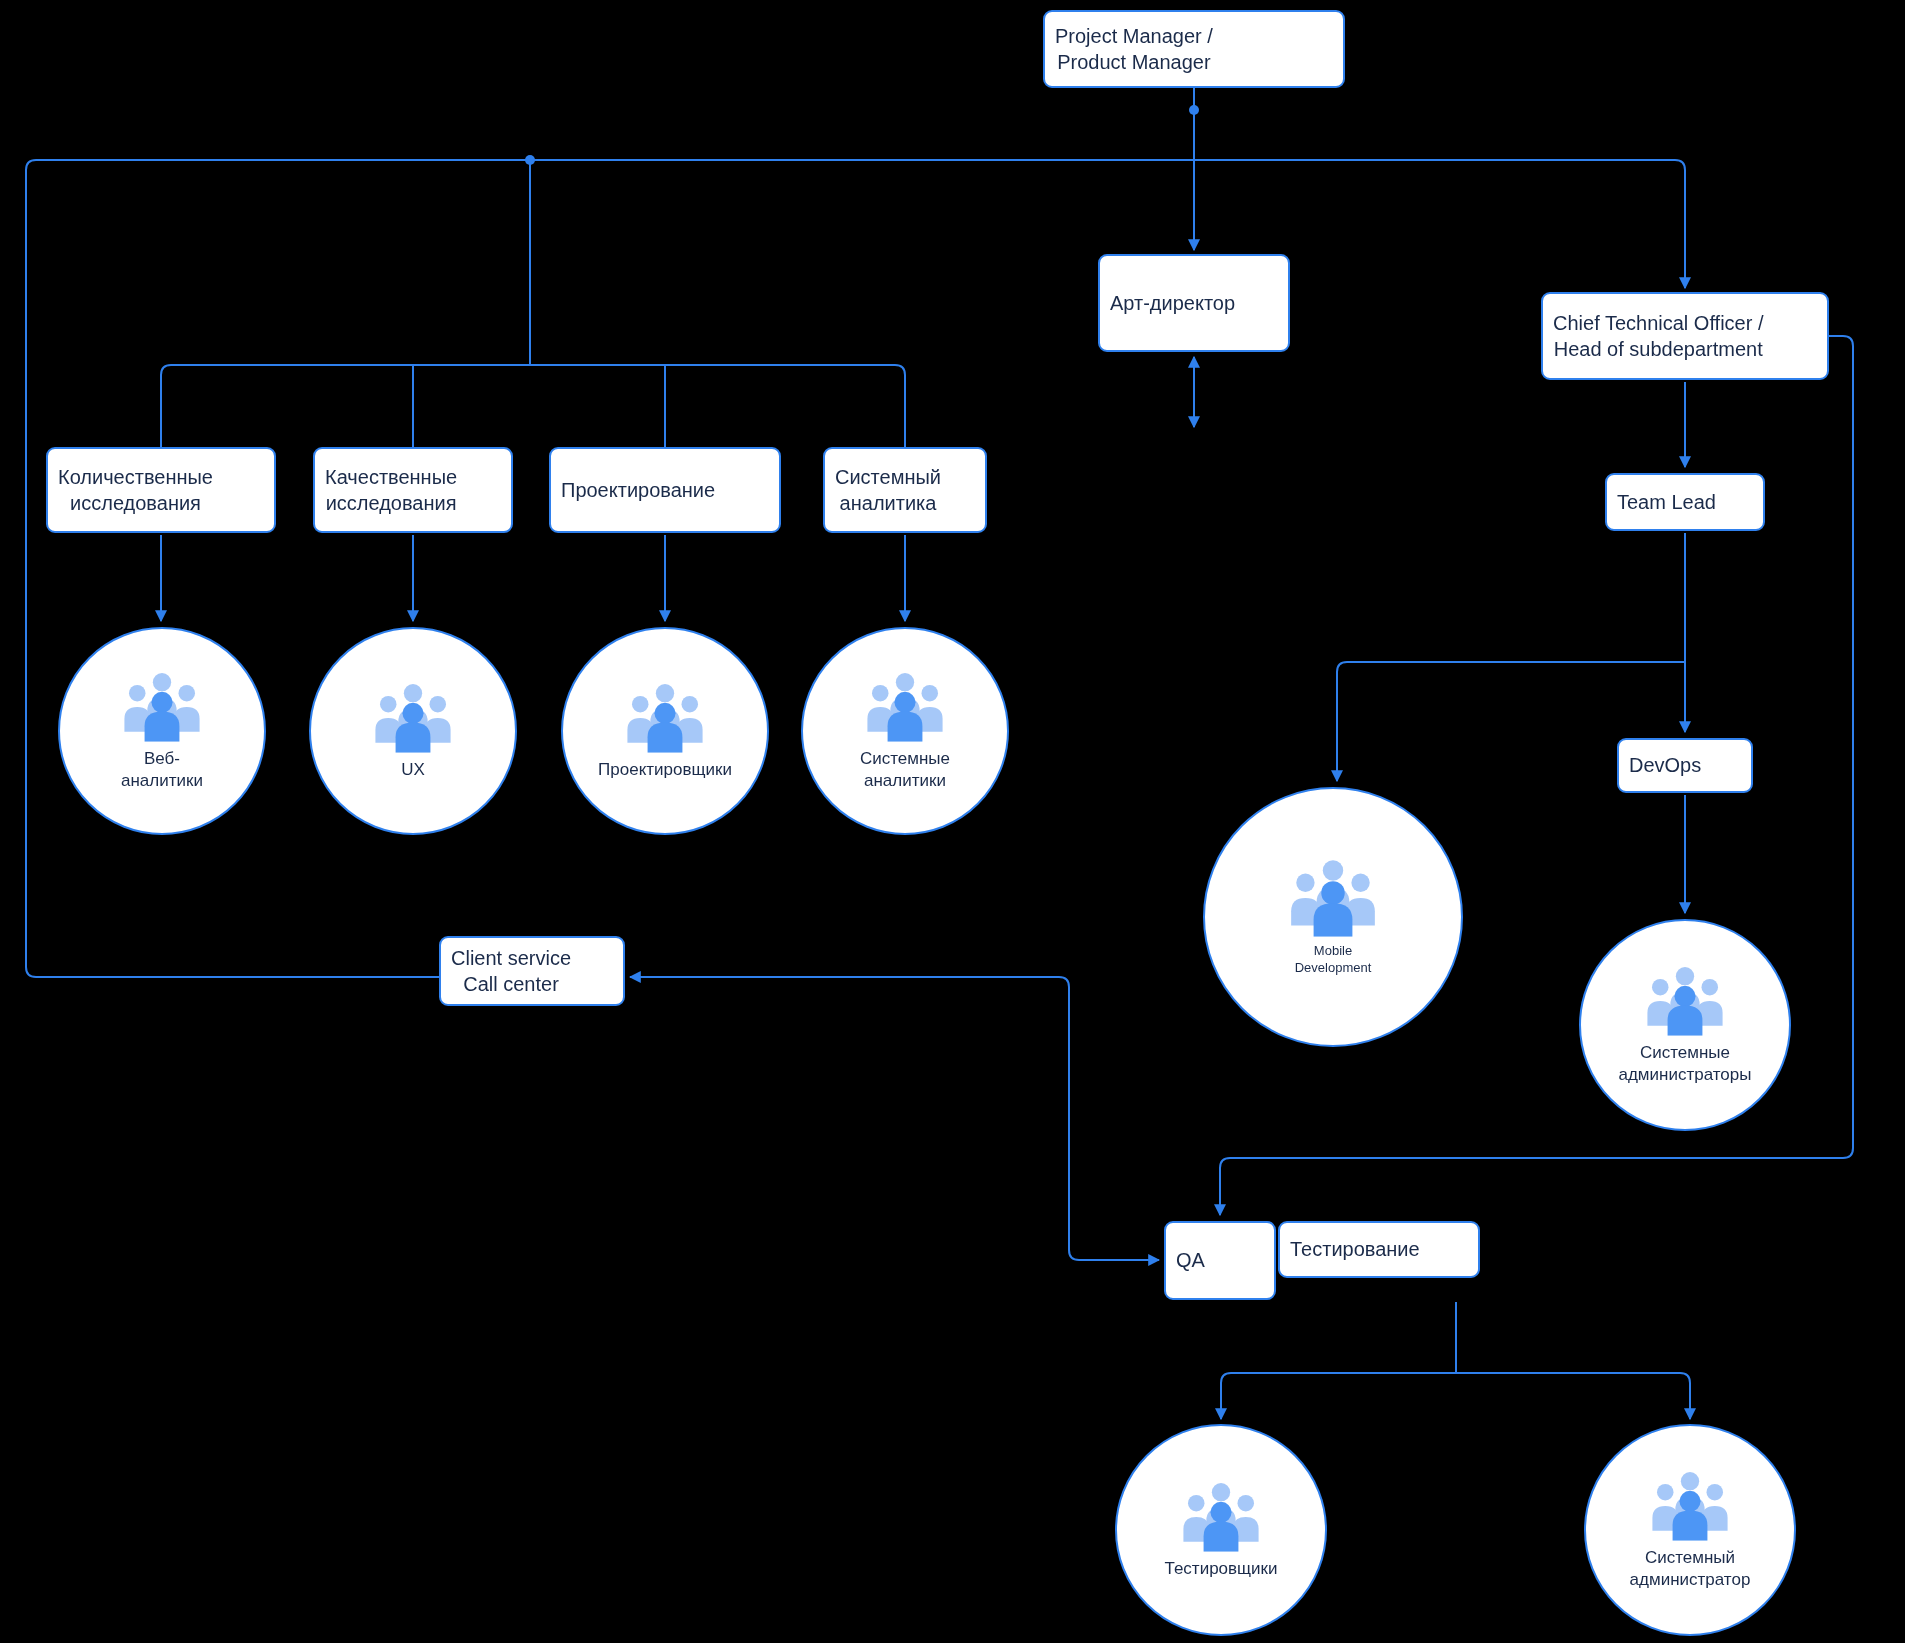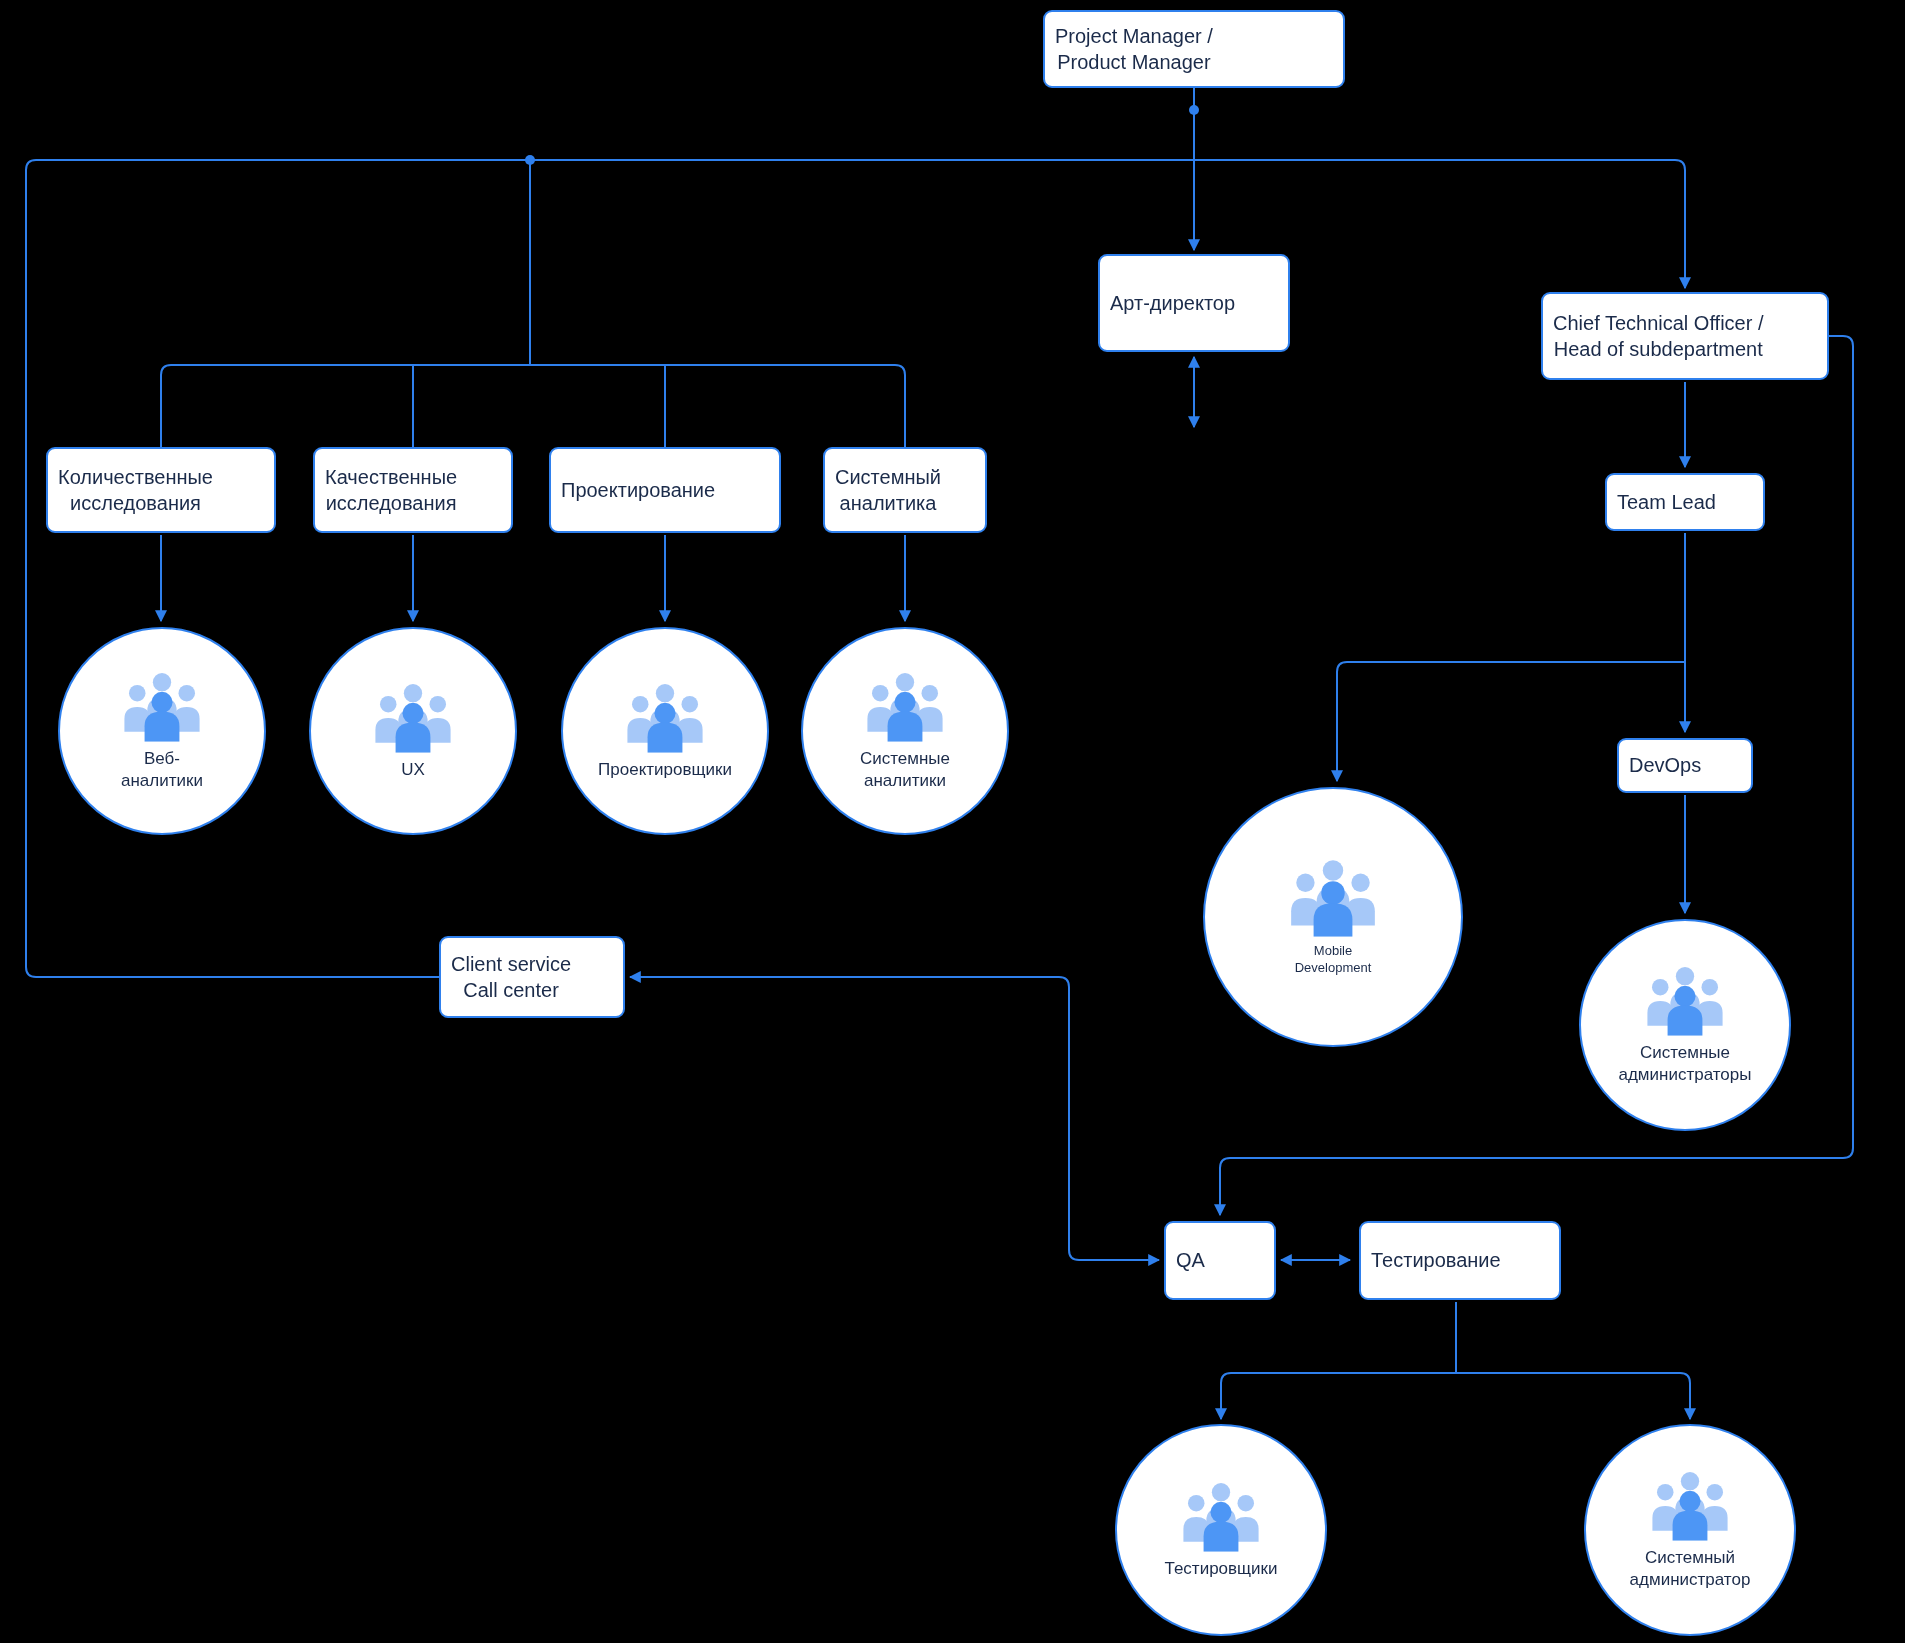--- a/index.html
+++ b/index.html
@@ -134,30 +134,30 @@
 
   <div class="node" style="left:549px;top:447px;width:232px;height:86px">
     <span class="label">Проектирование</span>
   </div>
 
   <div class="node" style="left:823px;top:447px;width:164px;height:86px">
     <span class="label">Системный
 аналитика</span>
   </div>
 
-  <div class="node" style="left:439px;top:936px;width:186px;height:82px">
+  <div class="node" style="left:439px;top:936px;width:186px;height:70px">
     <span class="label">Client service
 Call center</span>
   </div>
 
   <div class="node" style="left:1164px;top:1221px;width:112px;height:79px">
     <span class="label">QA</span>
   </div>
 
-  <div class="node" style="left:1359px;top:1221px;width:202px;height:79px">
+  <div class="node" style="left:1278px;top:1221px;width:202px;height:57px">
     <span class="label">Тестирование</span>
   </div>
 
 
   <div class="bubble" style="left:58px;top:627px;width:208px;height:208px">
     <svg class="ppl" viewBox="0 0 96 78">
         <use href="#ppl"></use>
       </svg>
     <span class="label">Веб-
 аналитики</span>

